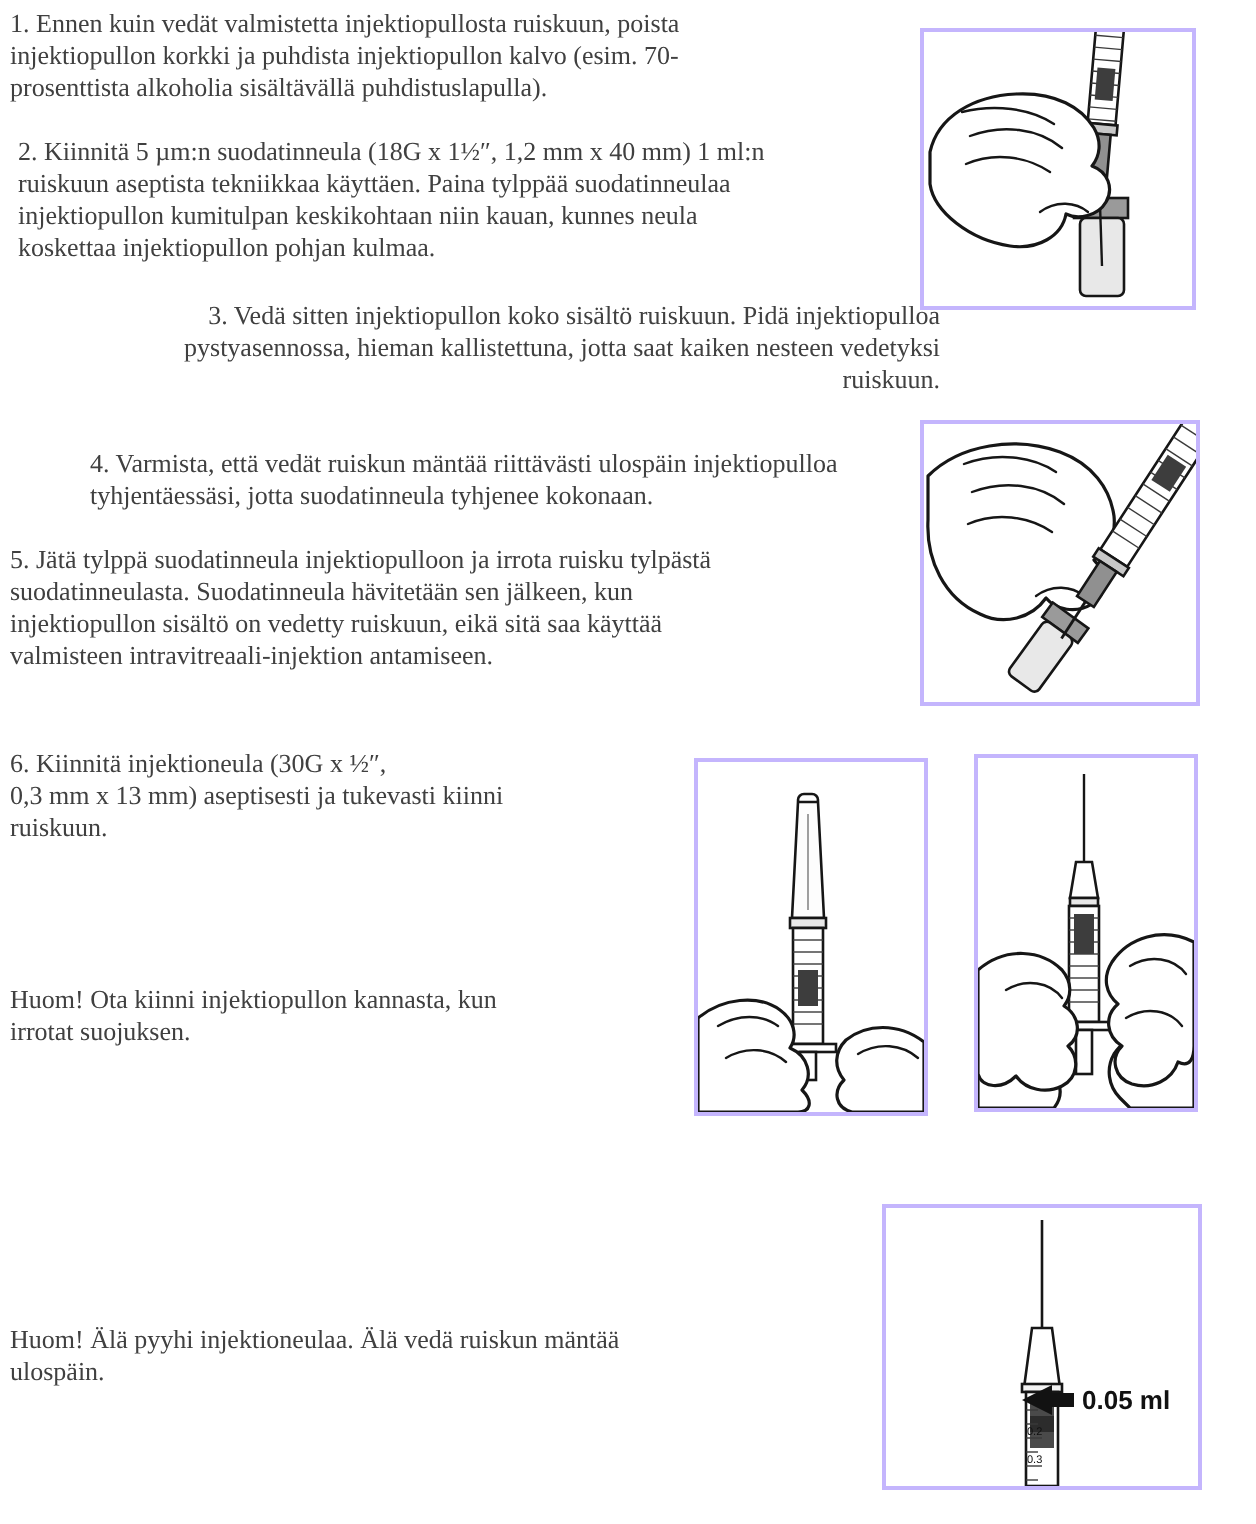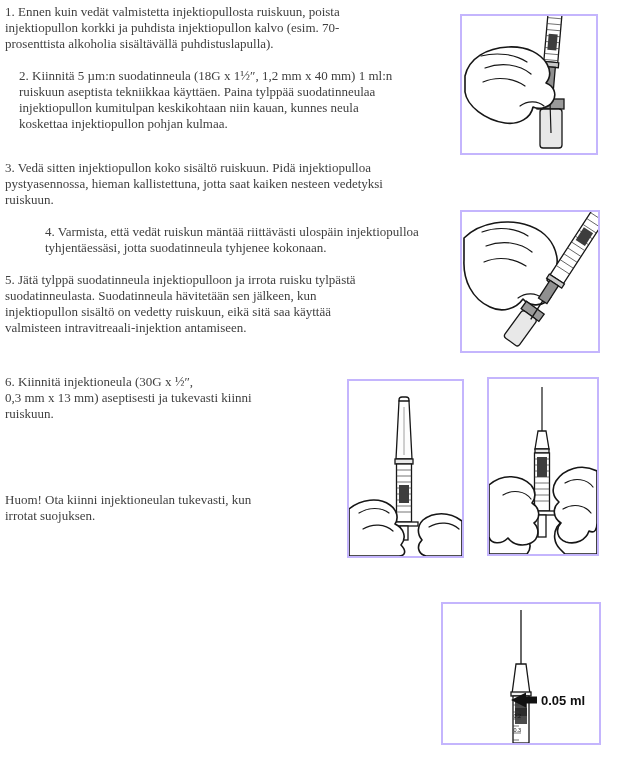--- a/index.html
+++ b/index.html
@@ -35,38 +35,40 @@
   .dose-text{font-family:"Liberation Sans","DejaVu Sans",sans-serif;font-size:13px;font-weight:600;fill:#111;}
 </style>
 </head>
 <body>
 
 <div class="page">
 
   <p class="para" style="left:5px;top:4px;width:465px;">1. Ennen kuin vedät valmistetta injektiopullosta ruiskuun, poista
 injektiopullon korkki ja puhdista injektiopullon kalvo (esim. 70-
 prosenttista alkoholia sisältävällä puhdistuslapulla).</p>
-  <p class="para" style="left:19px;top:68px;width:455px;">2. Kiinnitä 5 µm:n suodatinneula (18G x 1½″, 1,2 mm x 40 mm) 1 ml:n
+  <p class="para" style="left:9px;top:68px;width:455px;">2. Kiinnitä 5 µm:n suodatinneula (18G x 1½″, 1,2 mm x 40 mm) 1 ml:n
 ruiskuun aseptista tekniikkaa käyttäen. Paina tylppää suodatinneulaa
 injektiopullon kumitulpan keskikohtaan niin kauan, kunnes neula
 koskettaa injektiopullon pohjan kulmaa.</p>
-  <p class="para" style="left:5px;top:160px;width:465px;">3. Vedä sitten injektiopullon koko sisältö ruiskuun. Pidä injektiopulloa
+  <p class="para" style="left:5px;top:150px;width:465px;text-align:right;">3. Vedä sitten injektiopullon koko sisältö ruiskuun. Pidä injektiopulloa
 pystyasennossa, hieman kallistettuna, jotta saat kaiken nesteen vedetyksi
 ruiskuun.</p>
   <p class="para" style="left:5px;top:224px;width:465px;margin-left:40px;">4. Varmista, että vedät ruiskun mäntää riittävästi ulospäin injektiopulloa
 tyhjentäessäsi, jotta suodatinneula tyhjenee kokonaan.</p>
   <p class="para" style="left:5px;top:272px;width:465px;">5. Jätä tylppä suodatinneula injektiopulloon ja irrota ruisku tylpästä
 suodatinneulasta. Suodatinneula hävitetään sen jälkeen, kun
 injektiopullon sisältö on vedetty ruiskuun, eikä sitä saa käyttää
 valmisteen intravitreaali-injektion antamiseen.</p>
   <p class="para" style="left:5px;top:374px;width:340px;">6. Kiinnitä injektioneula (30G x ½″,
 0,3 mm x 13 mm) aseptisesti ja tukevasti kiinni
 ruiskuun.</p>
-  <p class="para" style="left:5px;top:492px;width:340px;">Huom! Ota kiinni injektioneulan tukevasti, kun
+  <p class="para" style="left:5px;top:492px;width:340px;">Huom! Ota kiinni injektiopullon kannasta, kun
 irrotat suojuksen.</p>
+  <p class="para" style="left:5px;top:662px;width:430px;">Huom! Älä pyyhi injektioneulaa. Älä vedä ruiskun mäntää
+ulospäin.</p>
 
   <div class="figbox" style="left:460px;top:14px;width:138px;height:141px;">
     <svg width="134" height="137" viewBox="0 0 134 137">
       <g transform="rotate(5 88 55)">
         <rect class="outl" x="81" y="-4" width="14" height="50" fill="#ffffff"></rect>
         <line class="tick" x1="81" y1="2" x2="95" y2="2"></line>
           <line class="tick" x1="81" y1="8" x2="95" y2="8"></line>
         <line class="tick" x1="81" y1="14" x2="95" y2="14"></line>
           <line class="tick" x1="81" y1="20" x2="95" y2="20"></line>
         <line class="tick" x1="81" y1="26" x2="95" y2="26"></line>

